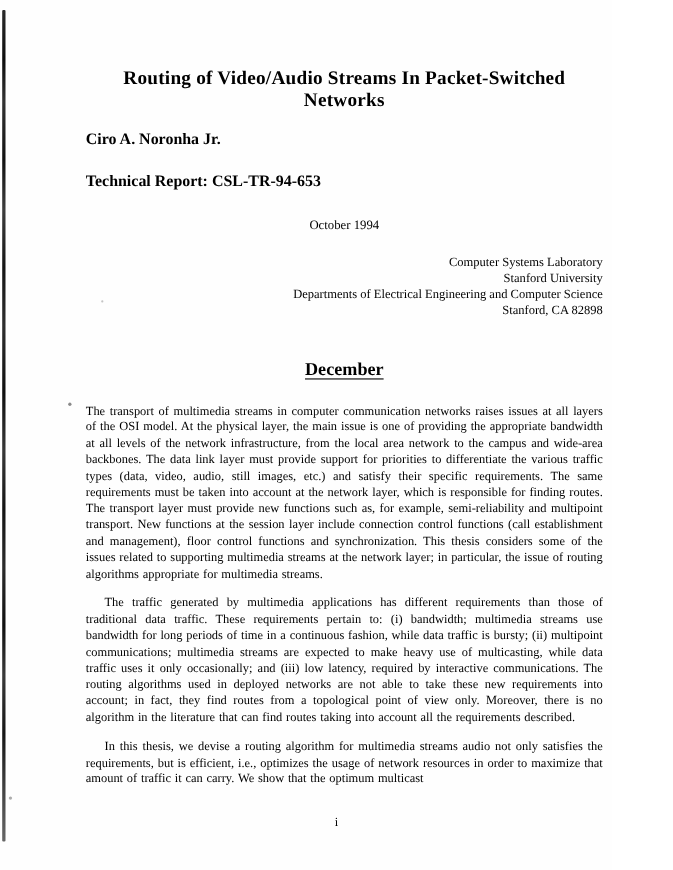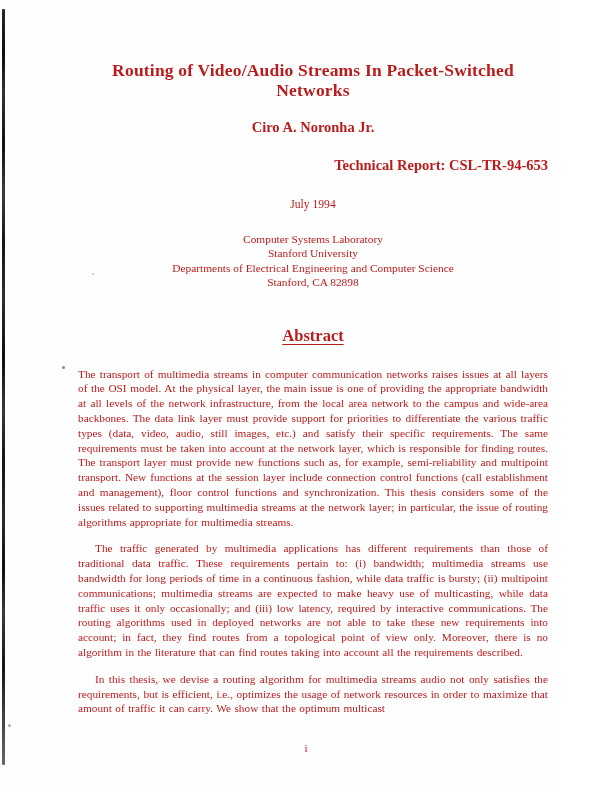--- a/index.html
+++ b/index.html
@@ -5,21 +5,21 @@
   html, body {
     margin: 0;
     padding: 0;
     background: #ffffff;
   }
   .page {
     position: relative;
     width: 556px;
     height: 791px;
     background: #fefefe;
-    color: #b91c1c;
+    color: #000000;
     font-family: "Liberation Serif", "DejaVu Serif", serif;
     overflow: hidden;
   }
   
   .scan-edge {
     position: absolute;
     left: 2px;
     top: 9px;
     width: 3px;
     height: 756px;
@@ -50,38 +50,37 @@
     margin: 60px auto 0 auto;
     max-width: 472px;
     text-align: center;
     font-size: 17.5px;
     font-weight: bold;
     line-height: 20px;
     letter-spacing: 0.2px;
   }
   .author {
     margin-top: 19px;
-    text-align: center;
     font-size: 14.5px;
     font-weight: bold;
   }
   .report-no {
     margin-top: 21px;
-    text-align: right;
+    text-align: left;
     font-size: 14.5px;
     font-weight: bold;
   }
   .doc-date {
     margin-top: 24px;
     text-align: center;
     font-size: 11.6px;
   }
   .affiliation {
     margin-top: 21px;
-    text-align: center;
+    text-align: right;
     font-size: 11.4px;
     line-height: 14.4px;
   }
   .abstract-heading {
     margin-top: 36px;
     text-align: center;
     font-size: 16.5px;
     font-weight: bold;
     text-decoration: underline;
     text-underline-offset: 3px;
@@ -120,30 +119,30 @@
   <div class="speck speck-3"></div>
 
   <div class="content">
 
     <h1 class="doc-title">Routing of Video/Audio Streams In Packet-Switched Networks</h1>
 
     <div class="author">Ciro A. Noronha Jr.</div>
 
     <div class="report-no">Technical Report: CSL-TR-94-653</div>
 
-    <div class="doc-date">July 1994</div>
+    <div class="doc-date">October 1994</div>
 
     <div class="affiliation">
       <div>Computer Systems Laboratory</div>
       <div>Stanford University</div>
       <div>Departments of Electrical Engineering and Computer Science</div>
       <div>Stanford, CA 82898</div>
     </div>
 
-    <h2 class="abstract-heading">Abstract</h2>
+    <h2 class="abstract-heading">December</h2>
 
     <div class="abstract-body">
       <p>The transport of multimedia streams in computer communication networks raises issues at all layers of the OSI model. At the physical layer, the main issue is one of providing the appropriate bandwidth at all levels of the network infrastructure, from the local area network to the campus and wide-area backbones. The data link layer must provide support for priorities to differentiate the various traffic types (data, video, audio, still images, etc.) and satisfy their specific requirements. The same requirements must be taken into account at the network layer, which is responsible for finding routes. The transport layer must provide new functions such as, for example, semi-reliability and multipoint transport. New functions at the session layer include connection control functions (call establishment and management), floor control functions and synchronization. This thesis considers some of the issues related to supporting multimedia streams at the network layer; in particular, the issue of routing algorithms appropriate for multimedia streams.</p>
       <p class="indented">The traffic generated by multimedia applications has different requirements than those of traditional data traffic. These requirements pertain to: (i) bandwidth; multimedia streams use bandwidth for long periods of time in a continuous fashion, while data traffic is bursty; (ii) multipoint communications; multimedia streams are expected to make heavy use of multicasting, while data traffic uses it only occasionally; and (iii) low latency, required by interactive communications. The routing algorithms used in deployed networks are not able to take these new requirements into account; in fact, they find routes from a topological point of view only. Moreover, there is no algorithm in the literature that can find routes taking into account all the requirements described.</p>
       <p class="indented">In this thesis, we devise a routing algorithm for multimedia streams audio not only satisfies the requirements, but is efficient, i.e., optimizes the usage of network resources in order to maximize that amount of traffic it can carry. We show that the optimum multicast</p>
     </div>
 
   </div>
 
   <div class="page-number">i</div>

